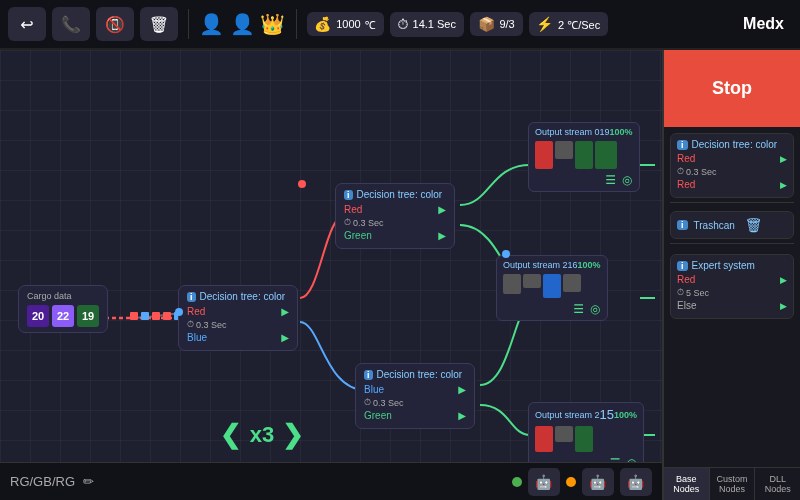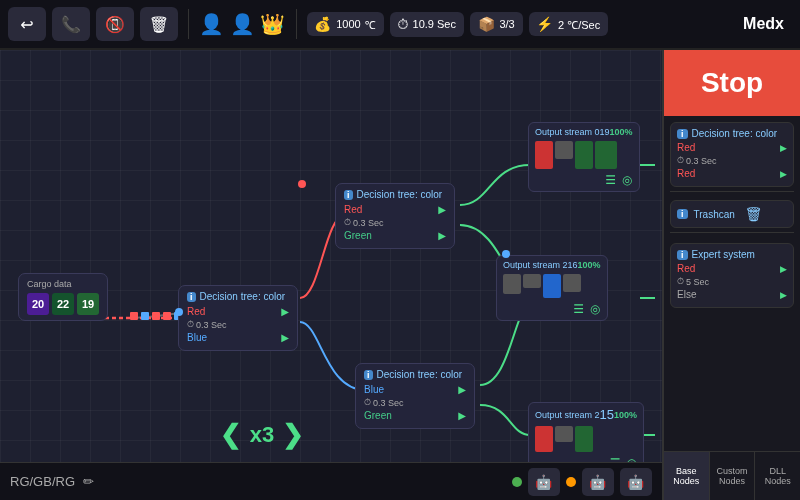--- a/index.html
+++ b/index.html
@@ -138,24 +138,24 @@
       width: 138px;
       background: #181820;
       border-left: 2px solid #333;
       display: flex;
       flex-direction: column;
       height: 450px;
     }
     .stop-btn {
       background: #e74c3c;
       color: #fff;
-      font-size: 28px;
+      font-size: 18px;
       font-weight: bold;
       text-align: center;
-      padding: 17px 0;
+      padding: 28px 0;
       cursor: pointer;
       border: none;
       width: 100%;
     }
 
     .rp-node {
       background: #222230;
       border: 1px solid #333;
       border-radius: 6px;
       margin: 6px 6px 0 6px;
@@ -204,21 +204,21 @@
 
     
     .rp-bottom-tabs {
       margin-top: auto;
       display: flex;
       border-top: 1px solid #333;
     }
     .rp-tab {
       flex: 1;
       text-align: center;
-      padding: 14px 2px;
+      padding: 6px 2px;
       font-size: 9px;
       color: #aaa;
       cursor: pointer;
       background: #181820;
       border-right: 1px solid #333;
     }
     .rp-tab:last-child { border-right: none; }
     .rp-tab.active { background: #2a2a3a; color: #fff; }
 
     
@@ -264,21 +264,21 @@
       width: 22px;
       height: 22px;
       border-radius: 3px;
       display: flex;
       align-items: center;
       justify-content: center;
       font-weight: bold;
       font-size: 11px;
     }
     .cargo-red { background: #4c1d95; color: #fff; }
-    .cargo-blue { background: #14532d; color: #fff; }
+    .cargo-blue { background: #8b5cf6; color: #fff; }
     .cargo-green { background: #226633; color: #fff; }
 
     
     .output-stream {
       position: absolute;
       background: #23243a;
       border: 1.5px solid #3a3a5a;
       border-radius: 6px;
       padding: 4px 6px;
       font-size: 9px;
@@ -344,25 +344,25 @@
   <span style="font-size:20px;">👤</span>
   <span style="font-size:20px; color:#f1c40f;">👑</span>
   <div class="tb-sep"></div>
   <div class="tb-badge">
     <span class="icon">💰</span>
     <span>1000</span>
     <span>℃</span>
   </div>
   <div class="tb-badge">
     <span class="icon">⏱</span>
-    <span>10.9 Sec</span>
+    <span>14.1 Sec</span>
   </div>
   <div class="tb-badge">
     <span class="icon">📦</span>
-    <span>3/3</span>
+    <span>9/3</span>
   </div>
   <div class="tb-badge">
     <span class="icon">⚡</span>
     <span>2 ℃/Sec</span>
   </div>
   <div class="tb-spacer"></div>
   <span class="tb-medx">Medx</span>
 </div>
 
 <div id="main">
@@ -385,21 +385,21 @@
 
       <path d="M 480 355 C 510 355, 510 385, 530 385" stroke="#4cde88" stroke-width="2" fill="none"></path>
 
       <path d="M 105 268 L 190 268" stroke="#ff5555" stroke-width="2.5" fill="none" stroke-dasharray="4,3"></path>
 
       <path d="M 640 115 L 655 115" stroke="#4cde88" stroke-width="2" fill="none"></path>
       <path d="M 640 248 L 655 248" stroke="#4cde88" stroke-width="2" fill="none"></path>
       <path d="M 640 385 L 655 385" stroke="#4cde88" stroke-width="2" fill="none"></path>
     </svg>
 
-    <div class="cargo-node" style="left:18px; top:223px;">
+    <div class="cargo-node" style="left:18px; top:235px;">
       <div style="font-size:9px; color:#aaa; margin-bottom:3px;">Cargo data</div>
       <div class="cargo-items">
         <div class="cargo-box cargo-red">20</div>
         <div class="cargo-box cargo-blue">22</div>
         <div class="cargo-box cargo-green">19</div>
       </div>
     </div>
 
     <div style="position:absolute; left:130px; top:262px; display:flex; gap:3px;">
       <div style="width:8px;height:8px;background:#ff5555;border-radius:1px;"></div>

